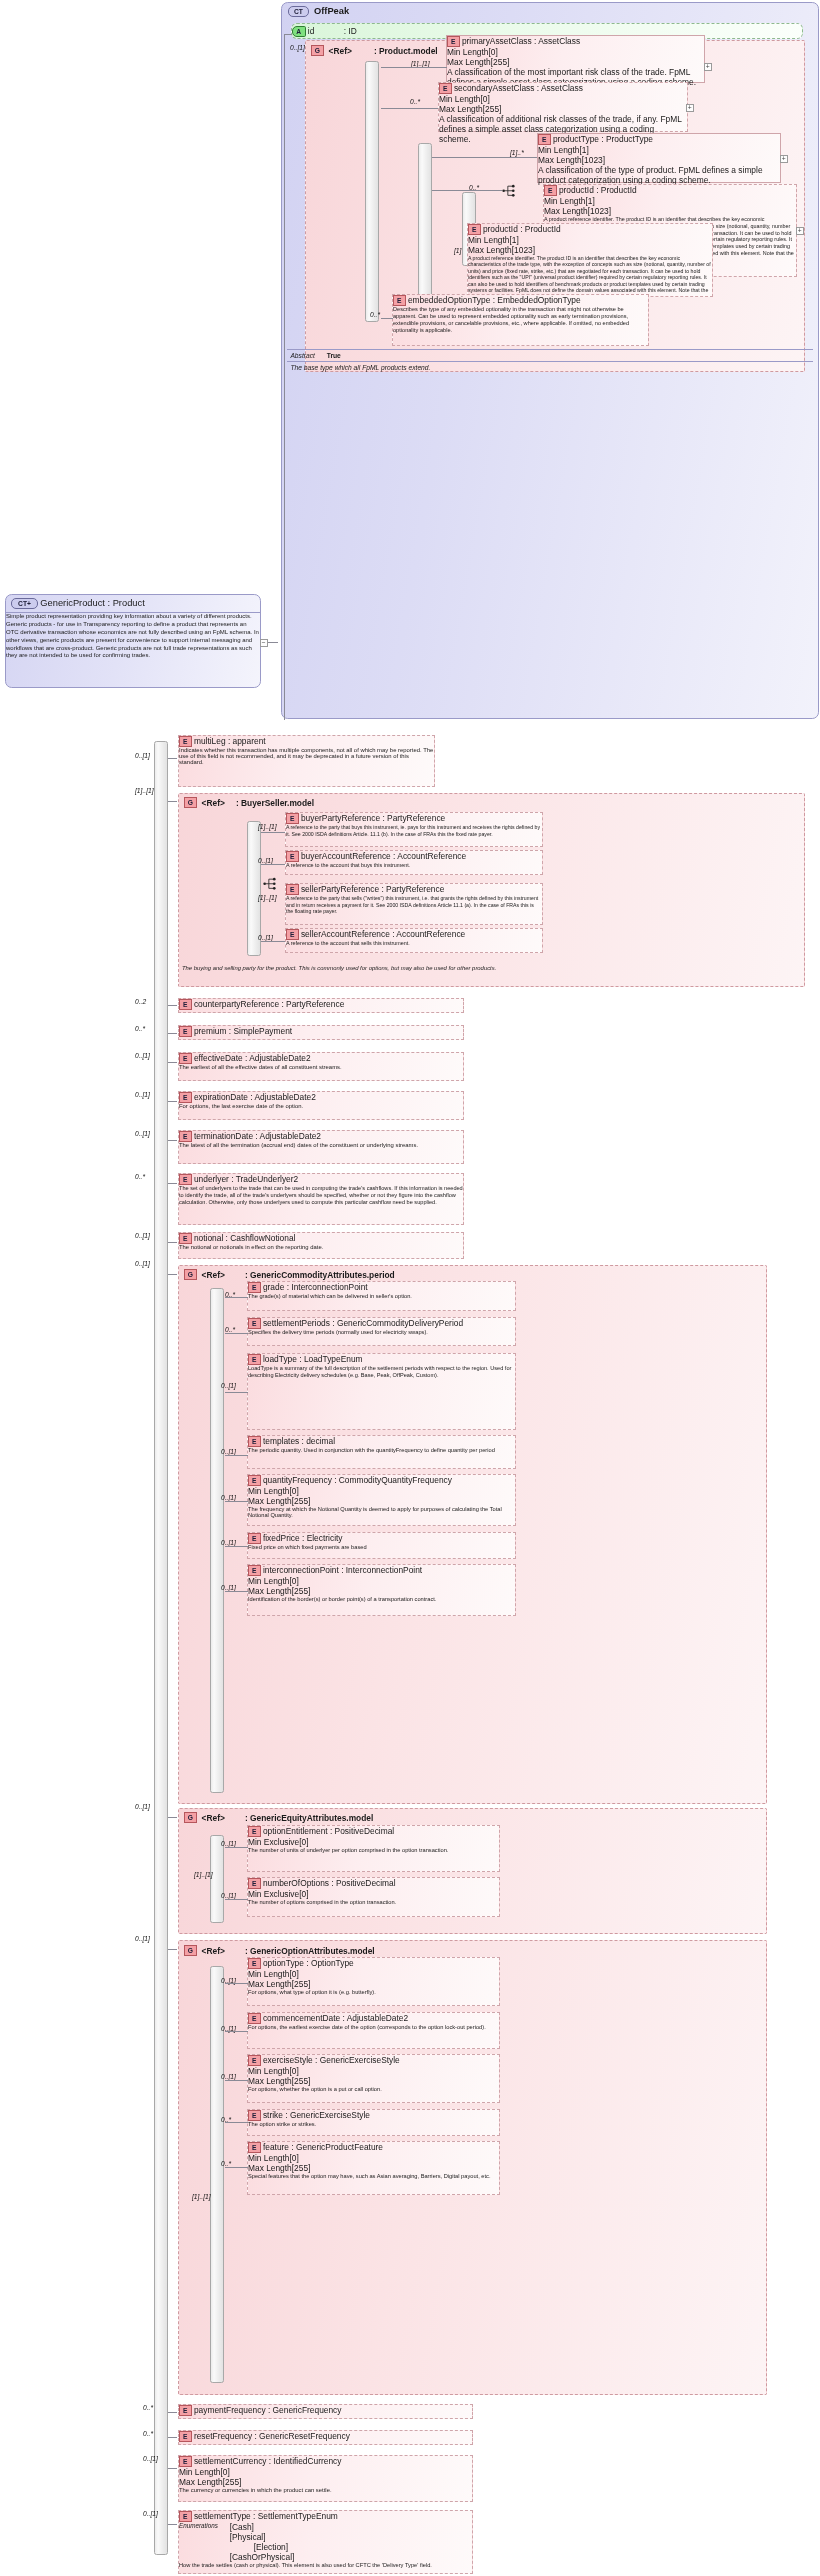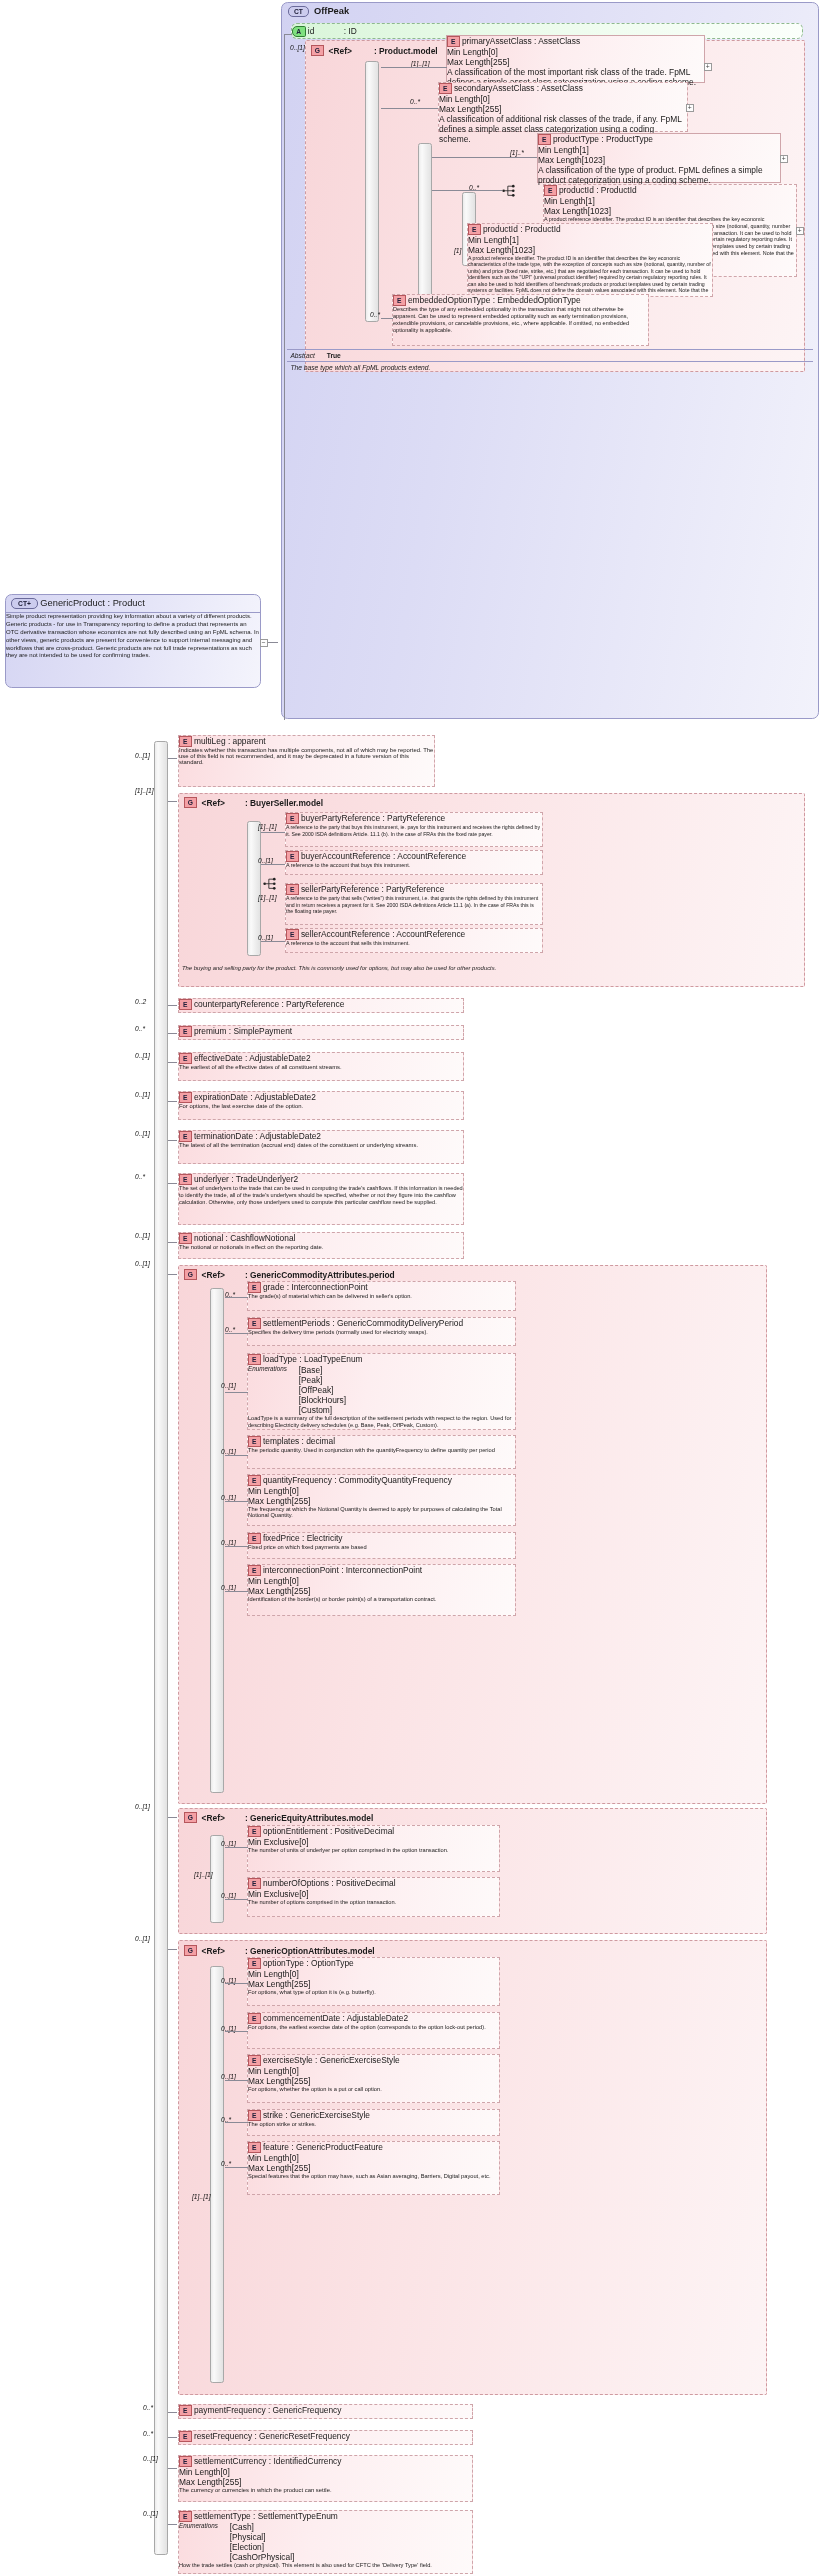--- a/index.html
+++ b/index.html
@@ -233,21 +233,21 @@
   </div>
   <div class="doc" style="font-size:5.9px;">Indicates whether this transaction has multiple components, not all of which may be reported. The use of this field is not recommended, and it may be deprecated in a future version of this standard.</div>
 </div>
 <div class="card" style="left:135px; top:752px;">0..[1]</div>
 <div class="ln lnh" style="left:168px; top:758px; width:9.3px;"></div>
 
 <div class="grp-box abs" style="left:178px; top:793px; width:627px; height:194px;"></div>
 <div class="abs" style="left:184px; top:797px; display:flex; align-items:center; gap:5px;">
   <span class="badge g">G</span>
   <span style="font-weight:bold;font-size:8.4px;">&lt;Ref&gt;</span>
-  <span style="font-weight:bold;font-size:8.4px;margin-left:15px;">: BuyerSeller.model</span>
+  <span style="font-weight:bold;font-size:8.4px;margin-left:6px;">: BuyerSeller.model</span>
 </div>
 <div class="card" style="left:135px; top:787px;">[1]..[1]</div>
 <div class="ln lnh" style="left:168px; top:801px; width:9.3px;"></div>
 <div class="abs" style="left:182px; top:965px; width:589px; font-style:italic; font-size:5.9px;">
   <span>The buying and selling party for the product. This is commonly used for options, but may also be used for other products.</span>
 </div>
 
 <div class="seqbar" style="left:247px; top:821px; height:135px;"></div>
 
 <div class="el-box dash abs" style="left:285px; top:812px; width:258px; height:35px;">
@@ -367,32 +367,20 @@
   <div class="hdr"><span class="badge e">E</span>
     <span>settlementPeriods : GenericCommodityDeliveryPeriod</span></div>
   <div class="doc" style="font-size:5.7px;">Specifies the delivery time periods (normally used for electricity swaps).</div>
 </div>
 <div class="card" style="left:225px; top:1326px;">0..*</div>
 <div class="ln lnh" style="left:225px; top:1333px; width:23px;"></div>
 
 <div class="el-box dash abs" style="left:247px; top:1353px; width:269px; height:77px;">
   <div class="hdr"><span class="badge e">E</span>
     <span>loadType : LoadTypeEnum</span></div>
-  <div class="facets">
-    <div style="display:flex;">
-      <span class="enum">Enumerations</span>
-      <span style="margin-left:11.8px;">
-        <span class="ev" style="display:block;">[Base]</span>
-        <span class="ev" style="display:block;">[Peak]</span>
-        <span class="ev" style="display:block;">[OffPeak]</span>
-        <span class="ev" style="display:block;">[BlockHours]</span>
-        <span class="ev" style="display:block;">[Custom]</span>
-      </span>
-    </div>
-  </div>
   <div class="doc" style="font-size:5.6px;line-height:1.26;">LoadType is a summary of the full description of the settlement periods with respect to the region. Used for describing Electricity delivery schedules (e.g. Base, Peak, OffPeak, Custom).</div>
 </div>
 <div class="card" style="left:221px; top:1382px;">0..[1]</div>
 <div class="ln lnh" style="left:225px; top:1392px; width:23px;"></div>
 
 <div class="el-box dash abs" style="left:247px; top:1435px; width:269px; height:34px;">
   <div class="hdr"><span class="badge e">E</span>
     <span>templates : decimal</span></div>
   <div class="doc" style="font-size:5.7px;">The periodic quantity. Used in conjunction with the quantityFrequency to define quantity per period</div>
 </div>
@@ -555,21 +543,21 @@
 
 <div class="el-box dash abs" style="left:178px; top:2510px; width:295px; height:64px;">
   <div class="hdr"><span class="badge e">E</span>
     <span>settlementType : SettlementTypeEnum</span></div>
   <div class="facets">
     <div style="display:flex;">
       <span class="enum">Enumerations</span>
       <span style="margin-left:11.8px;">
         <span class="ev" style="display:block;">[Cash]</span>
         <span class="ev" style="display:block;">[Physical]</span>
-        <span class="ev" style="display:block;">[Election]</span>
+        <span class="ev" style="display:block;margin-left:24px;">[Election]</span>
         <span class="ev" style="display:block;">[CashOrPhysical]</span>
       </span>
     </div>
   </div>
   <div class="doc" style="font-size:5.7px;">How the trade settles (cash or physical). This element is also used for CFTC the 'Delivery Type' field.</div>
 </div>
 <div class="card" style="left:143px; top:2510px;">0..[1]</div>
 <div class="ln lnh" style="left:168px; top:2524px; width:9.3px;"></div>
 
 

